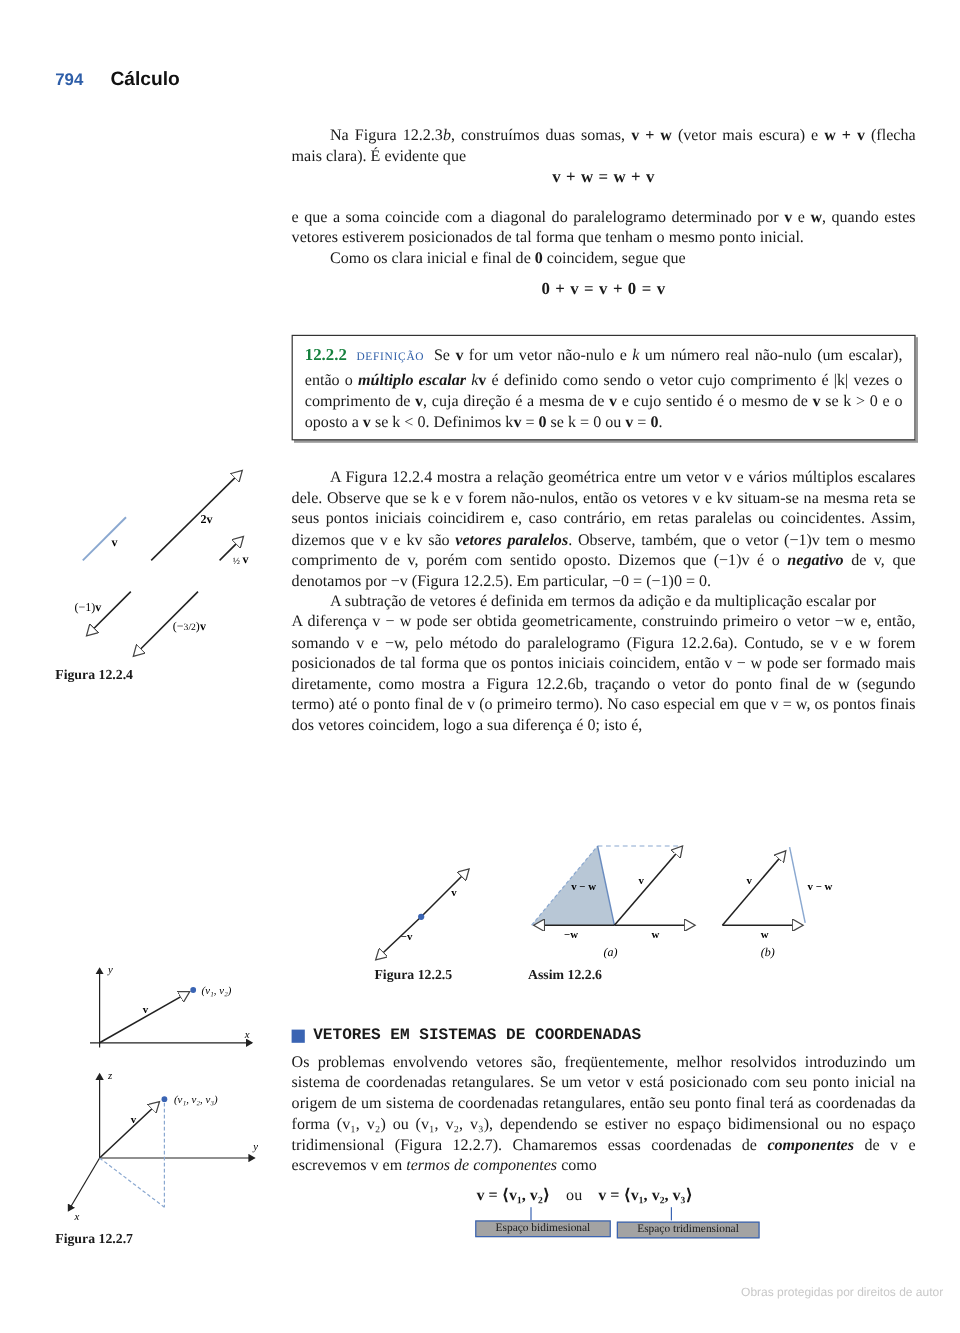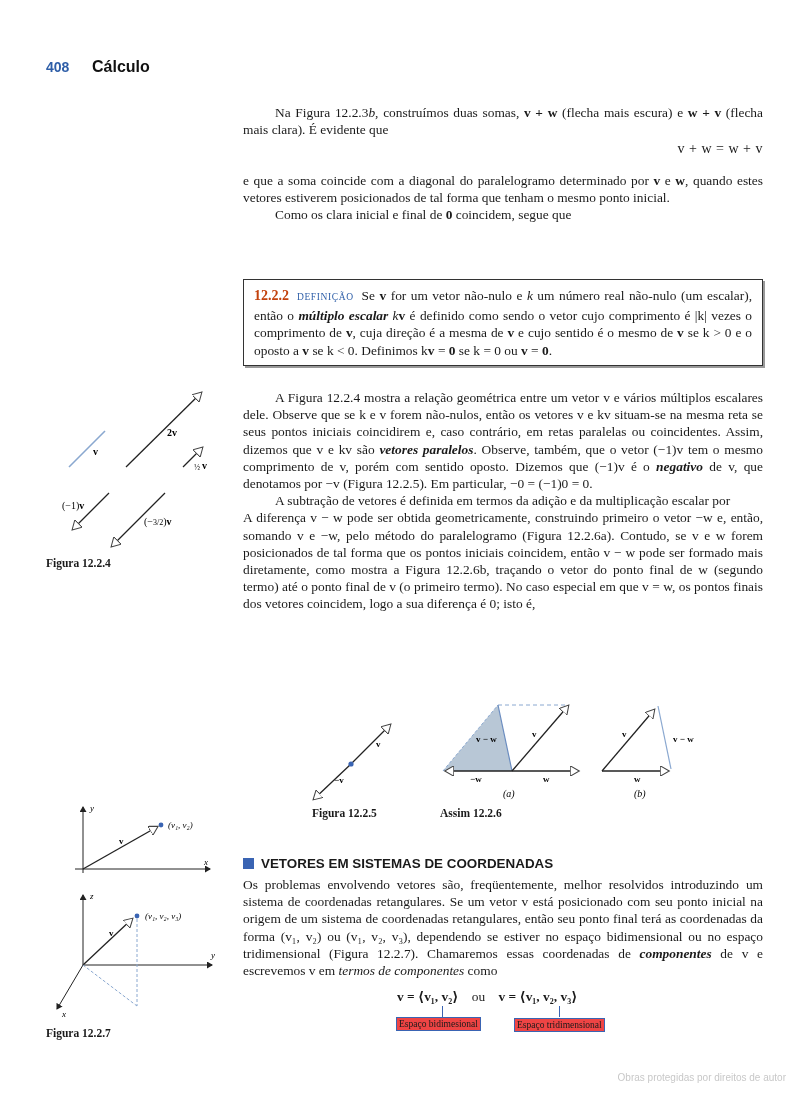--- a/index.html
+++ b/index.html
@@ -6,58 +6,59 @@
   html, body { width: 800px; height: 1111px; background: #ffffff; overflow: hidden; }
   body { position: relative; font-family: "Liberation Serif", "DejaVu Serif", serif; color: #1a1a1a; }
 
   .header { position: absolute; top: 58px; left: 46px; display: flex; align-items: baseline; }
   .page-num { font-family: "Liberation Sans", sans-serif; font-weight: bold; font-size: 14px; color: #2e5ea8; width: 46px; }
   .book-title { font-family: "Liberation Sans", sans-serif; font-weight: bold; font-size: 16px; color: #111; }
 
   .col { position: absolute; left: 243px; width: 520px; font-size: 13.4px; line-height: 17.2px; text-align: justify; }
   .col p { margin: 0; }
   .indent { text-indent: 32px; }
-  .eq { text-align: right; font-weight: normal; font-size: 14px; margin: 6px 0 14px 0; letter-spacing: 0.5px; }
+  .eq { text-align: center; font-weight: bold; font-size: 14px; margin: 6px 0 14px 0; letter-spacing: 0.5px; }
   b { font-weight: bold; }
   i { font-style: italic; }
 
   .defbox { position: absolute; left: 243px; top: 279px; width: 520px; border: 1.5px solid #333; padding: 7px 10px 6px 10px; font-size: 13.4px; line-height: 17.6px; text-align: justify; box-shadow: 2px 2px 0 #999; }
-  .def-num { color: #c2410c; font-weight: bold; font-size: 14px; }
+  .def-num { color: #15803d; font-weight: bold; font-size: 14px; }
   .def-tag { color: #2e5ea8; font-size: 9.5px; letter-spacing: 0.6px; margin: 0 8px 0 8px; }
 
-  .section-head { position: absolute; left: 243px; top: 856px; font-family: Liberation Sans, sans-serif; font-weight: bold; font-size: 13.4px; display: flex; align-items: center; }
+  .section-head { position: absolute; left: 243px; top: 856px; font-family: Liberation Mono, monospace; font-weight: bold; font-size: 13.4px; display: flex; align-items: center; }
   .section-sq { width: 11px; height: 11px; background: #3a64b3; margin-right: 7px; }
 
   .fig-caption { position: absolute; font-weight: bold; font-size: 11.5px; font-family: "Liberation Serif", serif; }
 
   svg text { font-family: "Liberation Serif", "DejaVu Serif", serif; }
 
-  .form-box { position: absolute; border: 1px solid #3a64b3; font-size: 9.5px; padding: 1px 2px; background: #ef4444; white-space: nowrap; }
+  .form-box { position: absolute; border: 1px solid #3a64b3; font-size: 9.5px; padding: 1px 16px; background: #a3a3a3; white-space: nowrap; }
 
   .watermark { position: absolute; right: 14px; top: 1072px; font-family: "Liberation Sans", sans-serif; font-size: 10px; color: #c8c8c8; }
 </style>
 </head>
 <body>
 
 <div class="header">
-  <span class="page-num">408</span>
+  <span class="page-num">794</span>
   <span class="book-title">Cálculo</span>
 </div>
 
 <div class="col" style="top:104px;">
   <p class="indent">
-    <span>Na Figura 12.2.3</span><i>b</i><span>, construímos duas somas, </span><b>v + w</b><span> (flecha mais escura) e </span><b>w + v</b><span> (flecha mais clara). É evidente que</span>
+    <span>Na Figura 12.2.3</span><i>b</i><span>, construímos duas somas, </span><b>v + w</b><span> (vetor mais escura) e </span><b>w + v</b><span> (flecha mais clara). É evidente que</span>
   </p>
   <div class="eq" style="margin-top:2px;margin-bottom:14px;">v + w = w + v</div>
   <p>
     <span>e que a soma coincide com a diagonal do paralelogramo determinado por </span><b>v</b><span> e </span><b>w</b><span>, quando estes vetores estiverem posicionados de tal forma que tenham o mesmo ponto inicial.</span>
   </p>
   <p class="indent">
     <span>Como os clara inicial e final de </span><b>0</b><span> coincidem, segue que</span>
   </p>
+  <div class="eq" style="margin-top:10px;">0 + v = v + 0 = v</div>
 </div>
 
 <div class="defbox">
   <span class="def-num">12.2.2</span><span class="def-tag">DEFINIÇÃO</span><span>Se </span><b>v</b><span> for um vetor não-nulo e </span><i>k</i><span> um número real não-nulo (um escalar), então o </span><b><i>múltiplo escalar</i></b><i> k</i><b>v</b><span> é definido como sendo o vetor cujo comprimento é |k| vezes o comprimento de </span><b>v</b><span>, cuja direção é a mesma de </span><b>v</b><span> e cujo sentido é o mesmo de </span><b>v</b><span> se k &gt; 0 e o oposto a </span><b>v</b><span> se k &lt; 0. Definimos k</span><b>v</b><span> = </span><b>0</b><span> se k = 0 ou </span><b>v</b><span> = </span><b>0</b><span>.</span>
 </div>
 
 <div class="col" style="top:389px;">
   <p class="indent">
     <span>A Figura 12.2.4 mostra a relação geométrica entre um vetor v e vários múltiplos escalares dele. Observe que se k e v forem não-nulos, então os vetores v e kv situam-se na mesma reta se seus pontos iniciais coincidirem e, caso contrário, em retas paralelas ou coincidentes. Assim, dizemos que v e kv são </span><b><i>vetores paralelos</i></b><span>. Observe, também, que o vetor (−1)v tem o mesmo comprimento de v, porém com sentido oposto. Dizemos que (−1)v é o </span><b><i>negativo</i></b><span> de v, que denotamos por −v (Figura 12.2.5). Em particular, −0 = (−1)0 = 0.</span>
   </p>

